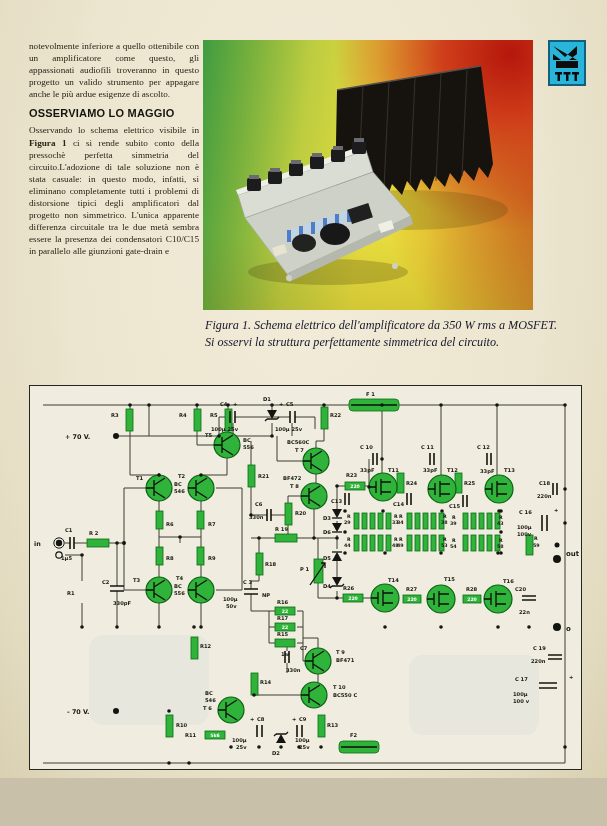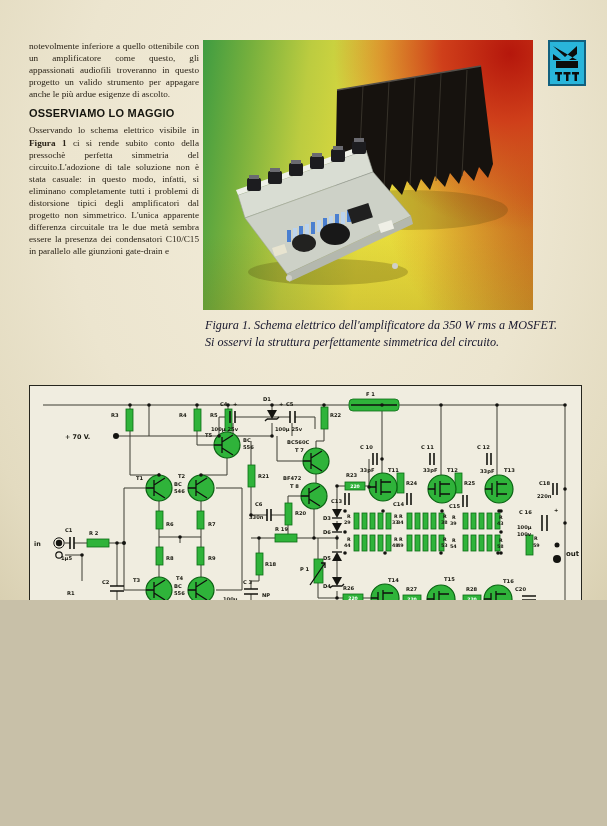--- a/index.html
+++ b/index.html
@@ -1,16 +1,16 @@
 <!DOCTYPE html>
 <html><head>
 <meta charset="utf-8">
 <style>
   html,body{margin:0;padding:0;background:#c8c0a8;}
-  #page{position:relative;width:607px;height:600px;overflow:hidden;
+  #page{position:relative;width:607px;height:778px;overflow:hidden;
     background:radial-gradient(ellipse at 50% 30%, #f2ecd9 0%, #ece5cf 55%, #e3dbc0 85%, #d9d0b2 100%);
     font-family:"Liberation Serif", serif;}
   
   #col{position:absolute;left:29px;top:40px;width:170px;color:#2a2318;}
   .p{font-size:9.2px;line-height:12.1px;text-align:justify;}
   .heading{font-family:"Liberation Sans",sans-serif;font-weight:bold;font-size:11px;
     letter-spacing:.2px;color:#15150f;margin:7px 0 5px 0;}
   
   #photo{position:absolute;left:203px;top:40px;width:330px;height:270px;
     background:

